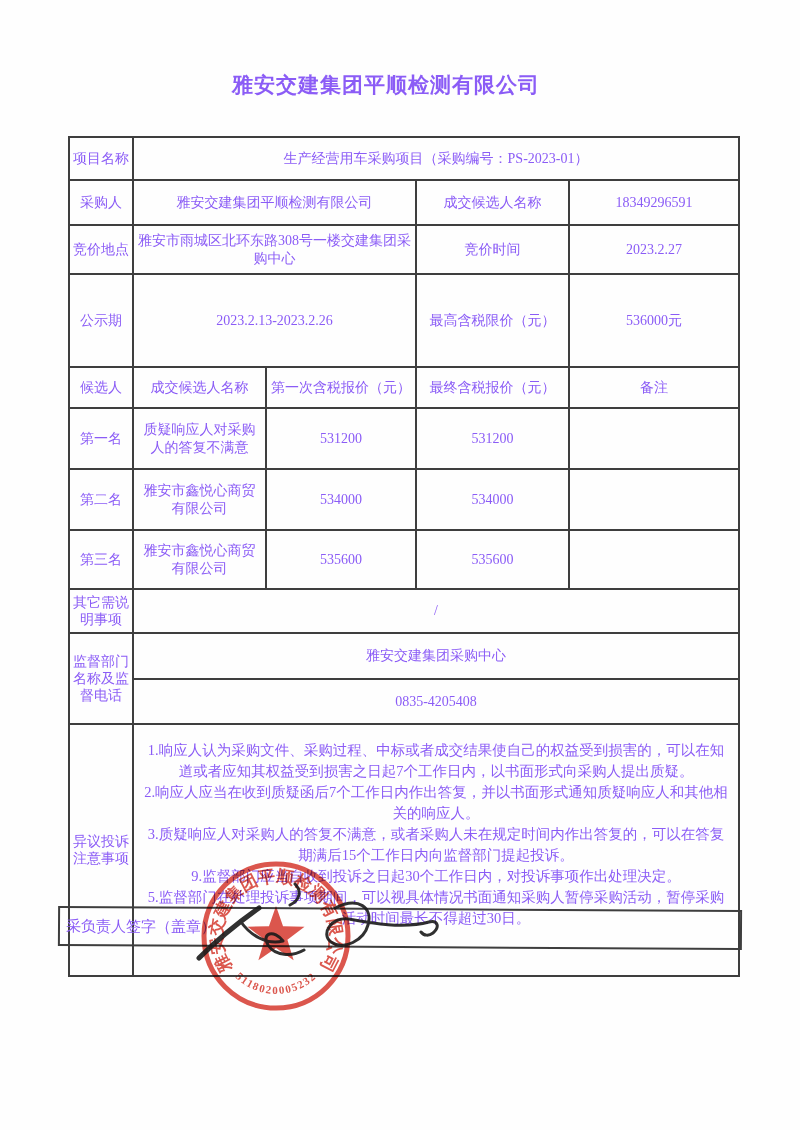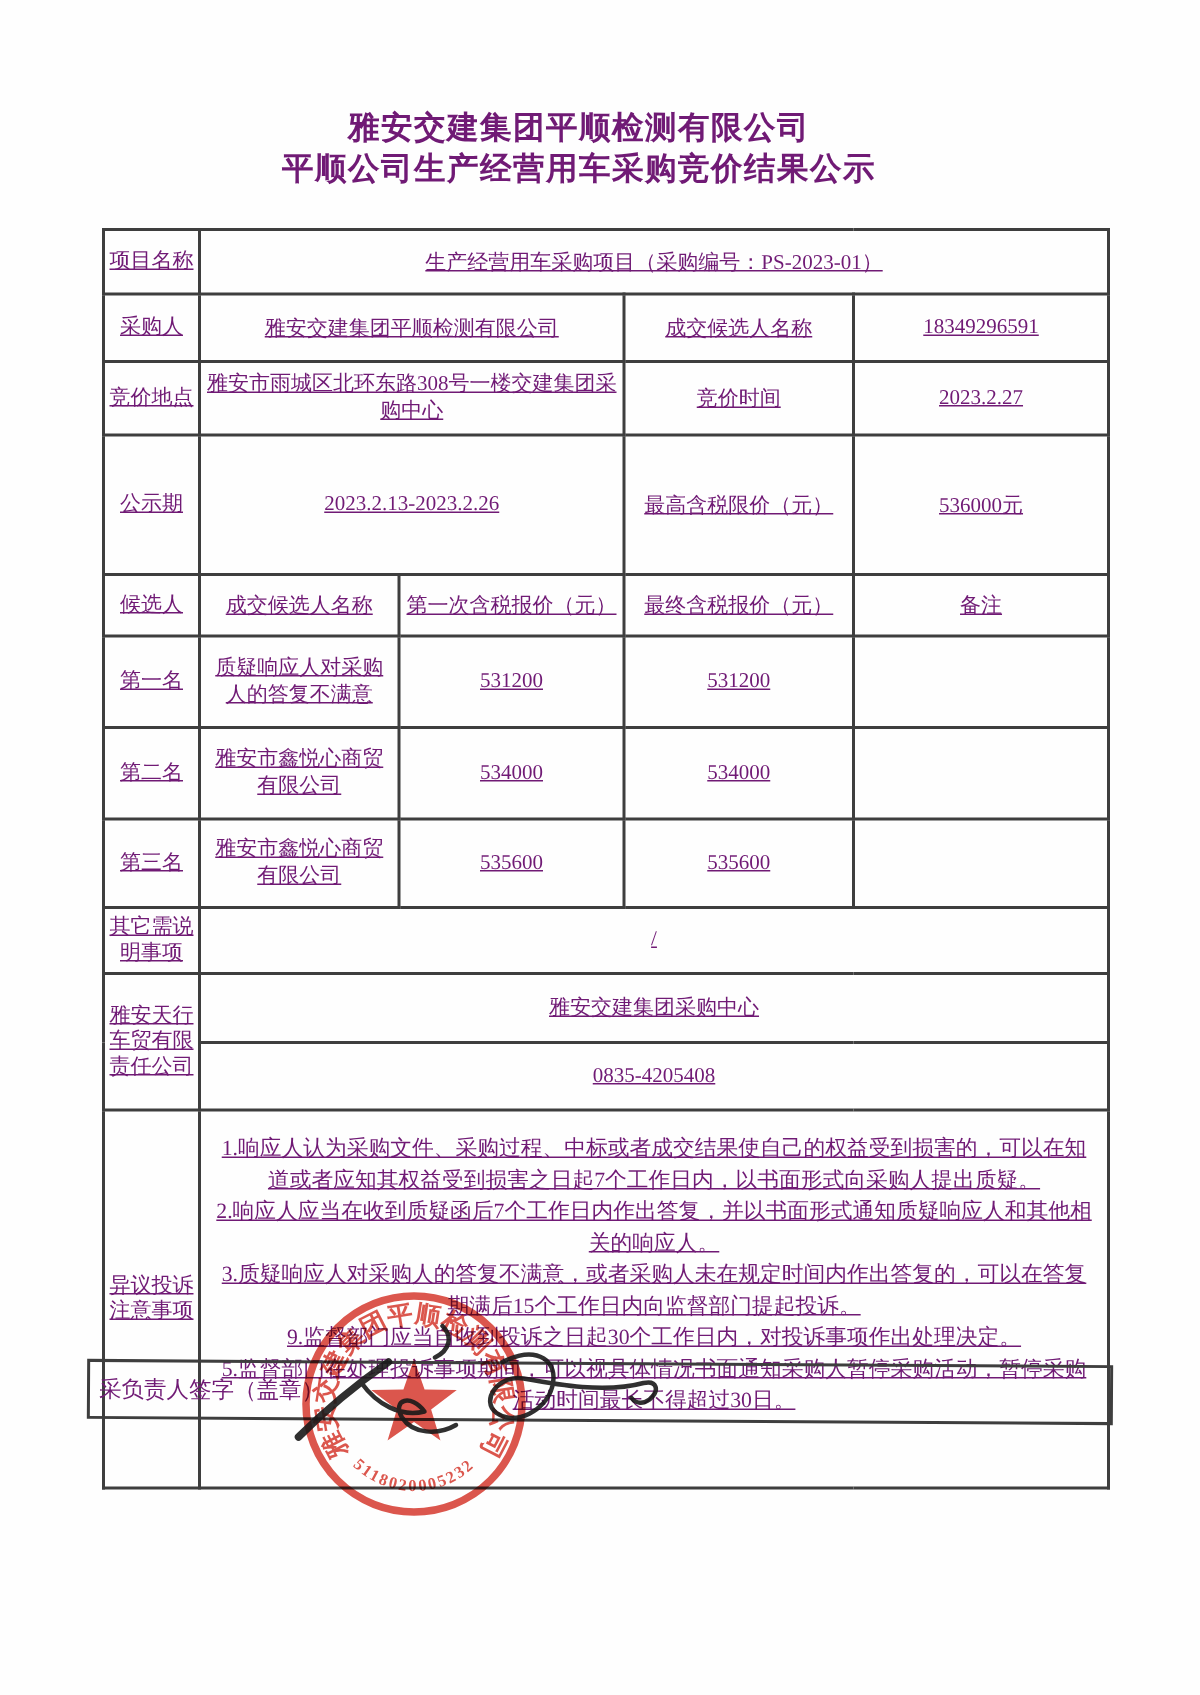--- a/index.html
+++ b/index.html
@@ -1,39 +1,38 @@
 <!DOCTYPE html>
 <html><head>
 <meta charset="utf-8">
 <style>
   html,body{margin:0;padding:0;background:#ffffff;}
   .page{
     position:relative;
     width:800px;height:1130px;
     background:#fefefe;
     font-family:"Liberation Serif","DejaVu Serif",serif;
-    color:#701a75;
+    color:#8b5cf6;
     overflow:hidden;
   }
   .title{
     position:absolute;
     top:72px;left:0;width:772px;
     text-align:center;
     font-weight:bold;
     font-size:21px;line-height:27px;
     letter-spacing:1px;
   }
   table.main{
     position:absolute;
-    left:68px;top:152px;
+    left:68px;top:136px;
     width:670px;
     border-collapse:collapse;
     table-layout:fixed;
     font-size:14px;
-    text-decoration:underline;
   }
   table.main td{
     border:2px solid #3e3e3e;
     vertical-align:middle;
     text-align:center;
     padding:2px 3px;
     overflow:hidden;
     word-break:break-all;
   }
   td.l{text-align:left;padding-left:6px;}
@@ -72,21 +71,20 @@
   }
   .stamp-text{font-family:"Liberation Serif","DejaVu Serif",serif;font-weight:bold;}
 </style>
 </head>
 <body>
 
 <div class="page">
 
   <div class="title">
     <div>雅安交建集团平顺检测有限公司</div>
-    <div>平顺公司生产经营用车采购竞价结果公示</div>
   </div>
 
   <table class="main">
     <colgroup>
       <col style="width:64px">
         <col style="width:133px">
         <col style="width:150px">
         <col style="width:153px">
         <col style="width:170px">
     </colgroup>
@@ -149,21 +147,21 @@
       <td>535600</td>
       <td></td>
     </tr>
 
     <tr>
       <td class="lab" style="height:38px">其它需说明事项</td>
       <td colspan="4">/</td>
     </tr>
 
     <tr>
-      <td class="lab" rowspan="2">雅安天行车贸有限责任公司</td>
+      <td class="lab" rowspan="2">监督部门名称及监督电话</td>
       <td colspan="4" style="height:40px">雅安交建集团采购中心</td>
     </tr>
     <tr>
       <td colspan="4" style="height:39px">0835-4205408</td>
     </tr>
 
     <tr>
       <td class="lab" style="height:246px">异议投诉注意事项</td>
       <td colspan="4" class="objection-cell">
         <div>1.响应人认为采购文件、采购过程、中标或者成交结果使自己的权益受到损害的，可以在知道或者应知其权益受到损害之日起7个工作日内，以书面形式向采购人提出质疑。</div>

